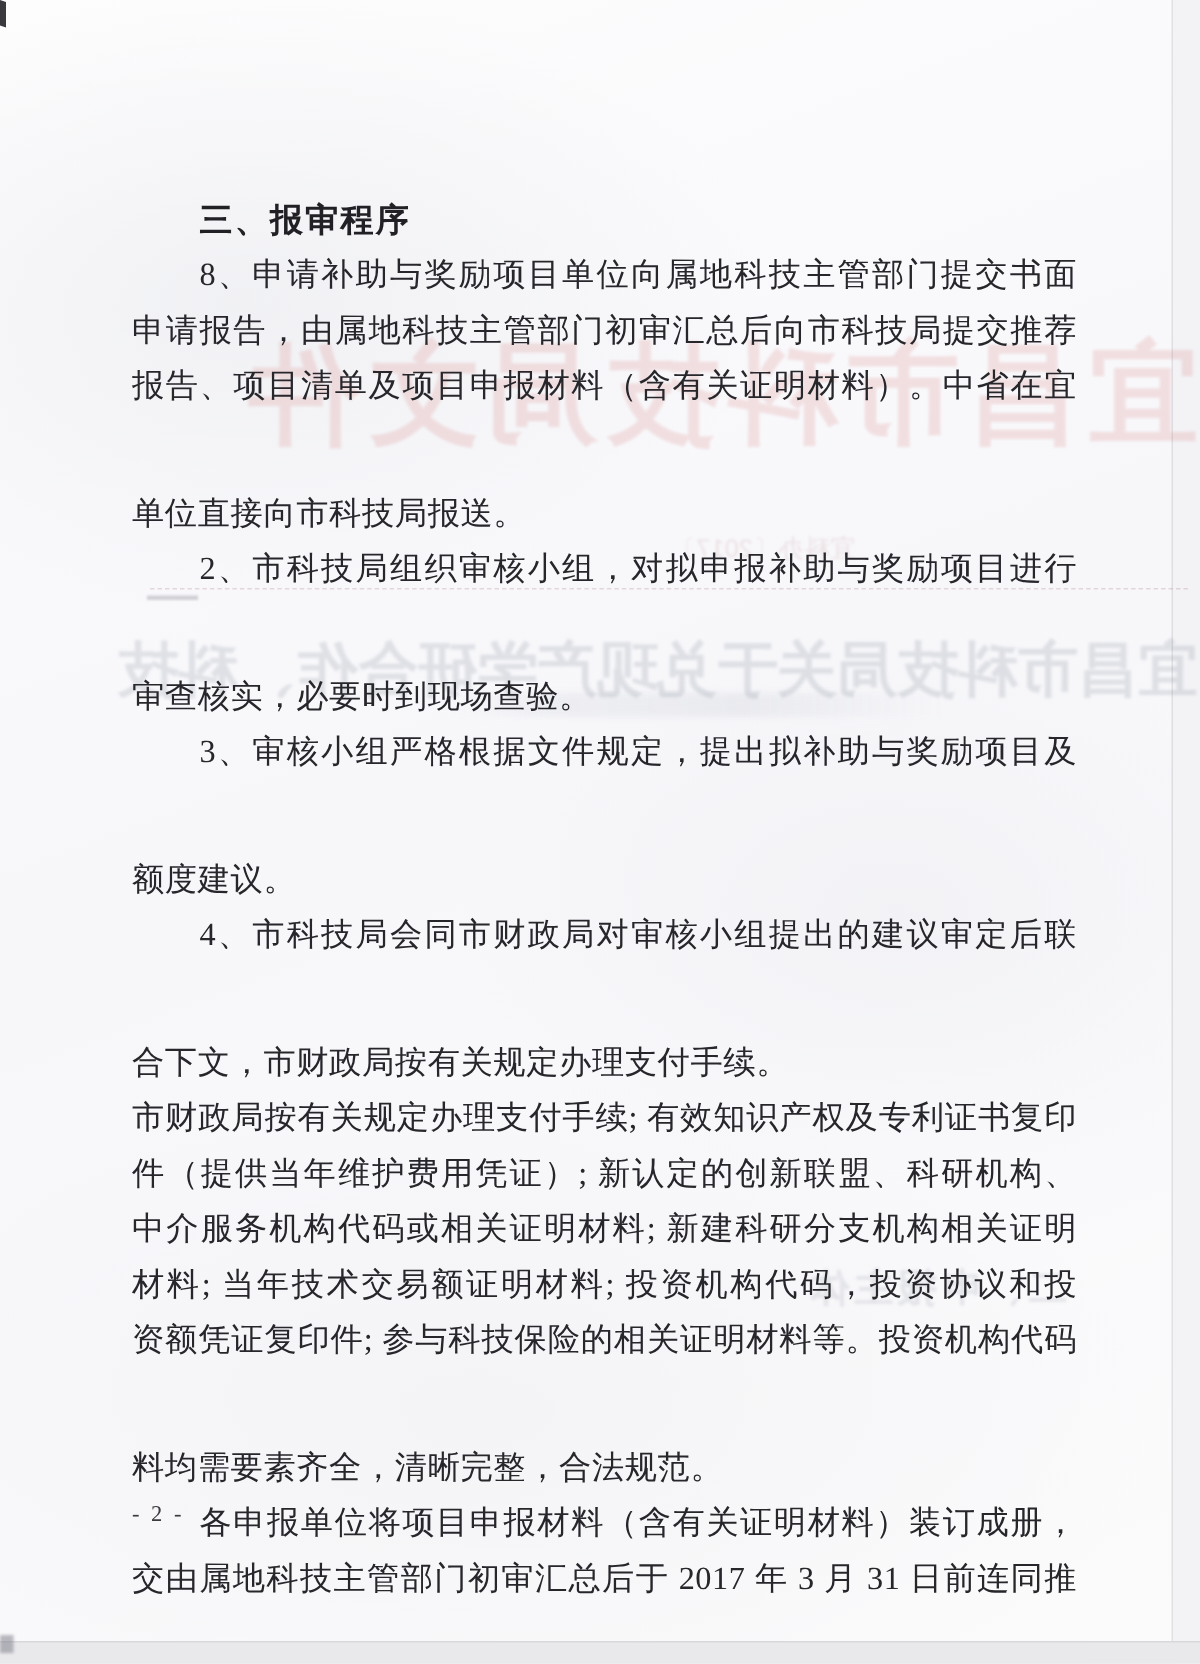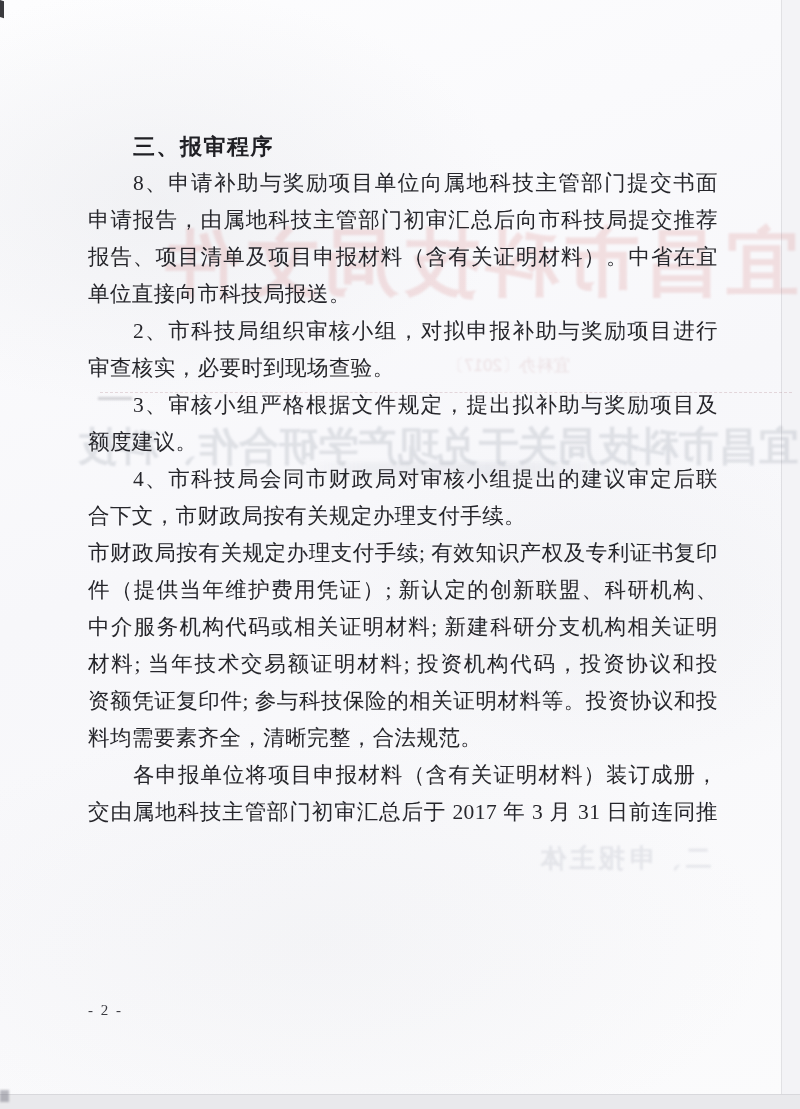--- a/index.html
+++ b/index.html
@@ -83,21 +83,21 @@
     font-size: 21.5px;
     letter-spacing: 0.4px;
   }
   .line {
     height: 37px;
     line-height: 37px;
     text-align: justify;
     white-space: nowrap;
   }
   .line.fill { text-align: justify; text-align-last: justify; white-space: normal; overflow: hidden; }
-  .line.end  { text-align: left; }
+  .line.end  { text-align: left; margin-top: 48px; }
   .line.ind  { padding-left: 45px; }
   .line.fill.ind { width: 585px; }
   .line.h {
     font-family: "Liberation Sans", "DejaVu Sans", sans-serif;
     font-weight: 700;
     font-size: 22px;
     color: #202025;
     padding-left: 45px;
     text-align: left;
     text-align-last: left;
@@ -166,21 +166,21 @@
     <div class="line fill ind">2、市科技局组织审核小组，对拟申报补助与奖励项目进行</div>
     <div class="line end">审查核实，必要时到现场查验。</div>
     <div class="line fill ind">3、审核小组严格根据文件规定，提出拟补助与奖励项目及</div>
     <div class="line end">额度建议。</div>
     <div class="line fill ind">4、市科技局会同市财政局对审核小组提出的建议审定后联</div>
     <div class="line end">合下文，市财政局按有关规定办理支付手续。</div>
     <div class="line fill">市财政局按有关规定办理支付手续; 有效知识产权及专利证书复印</div>
     <div class="line fill">件（提供当年维护费用凭证）; 新认定的创新联盟、科研机构、</div>
     <div class="line fill">中介服务机构代码或相关证明材料; 新建科研分支机构相关证明</div>
     <div class="line fill">材料; 当年技术交易额证明材料; 投资机构代码，投资协议和投</div>
-    <div class="line fill">资额凭证复印件; 参与科技保险的相关证明材料等。投资协议和投</div>
+    <div class="line fill">资额凭证复印件; 参与科技保险的相关证明材料等。投资机构代码</div>
     <div class="line end">料均需要素齐全，清晰完整，合法规范。</div>
     <div class="line fill ind">各申报单位将项目申报材料（含有关证明材料）装订成册，</div>
     <div class="line fill">交由属地科技主管部门初审汇总后于 2017 年 3 月 31 日前连同推</div>
   </div>
 
   <div id="page-number">- 2 -</div>
 
   <div id="paper-right-margin"></div>
   <div id="paper-right-edge"></div>
   <div id="scan-bottom-strip"></div>

